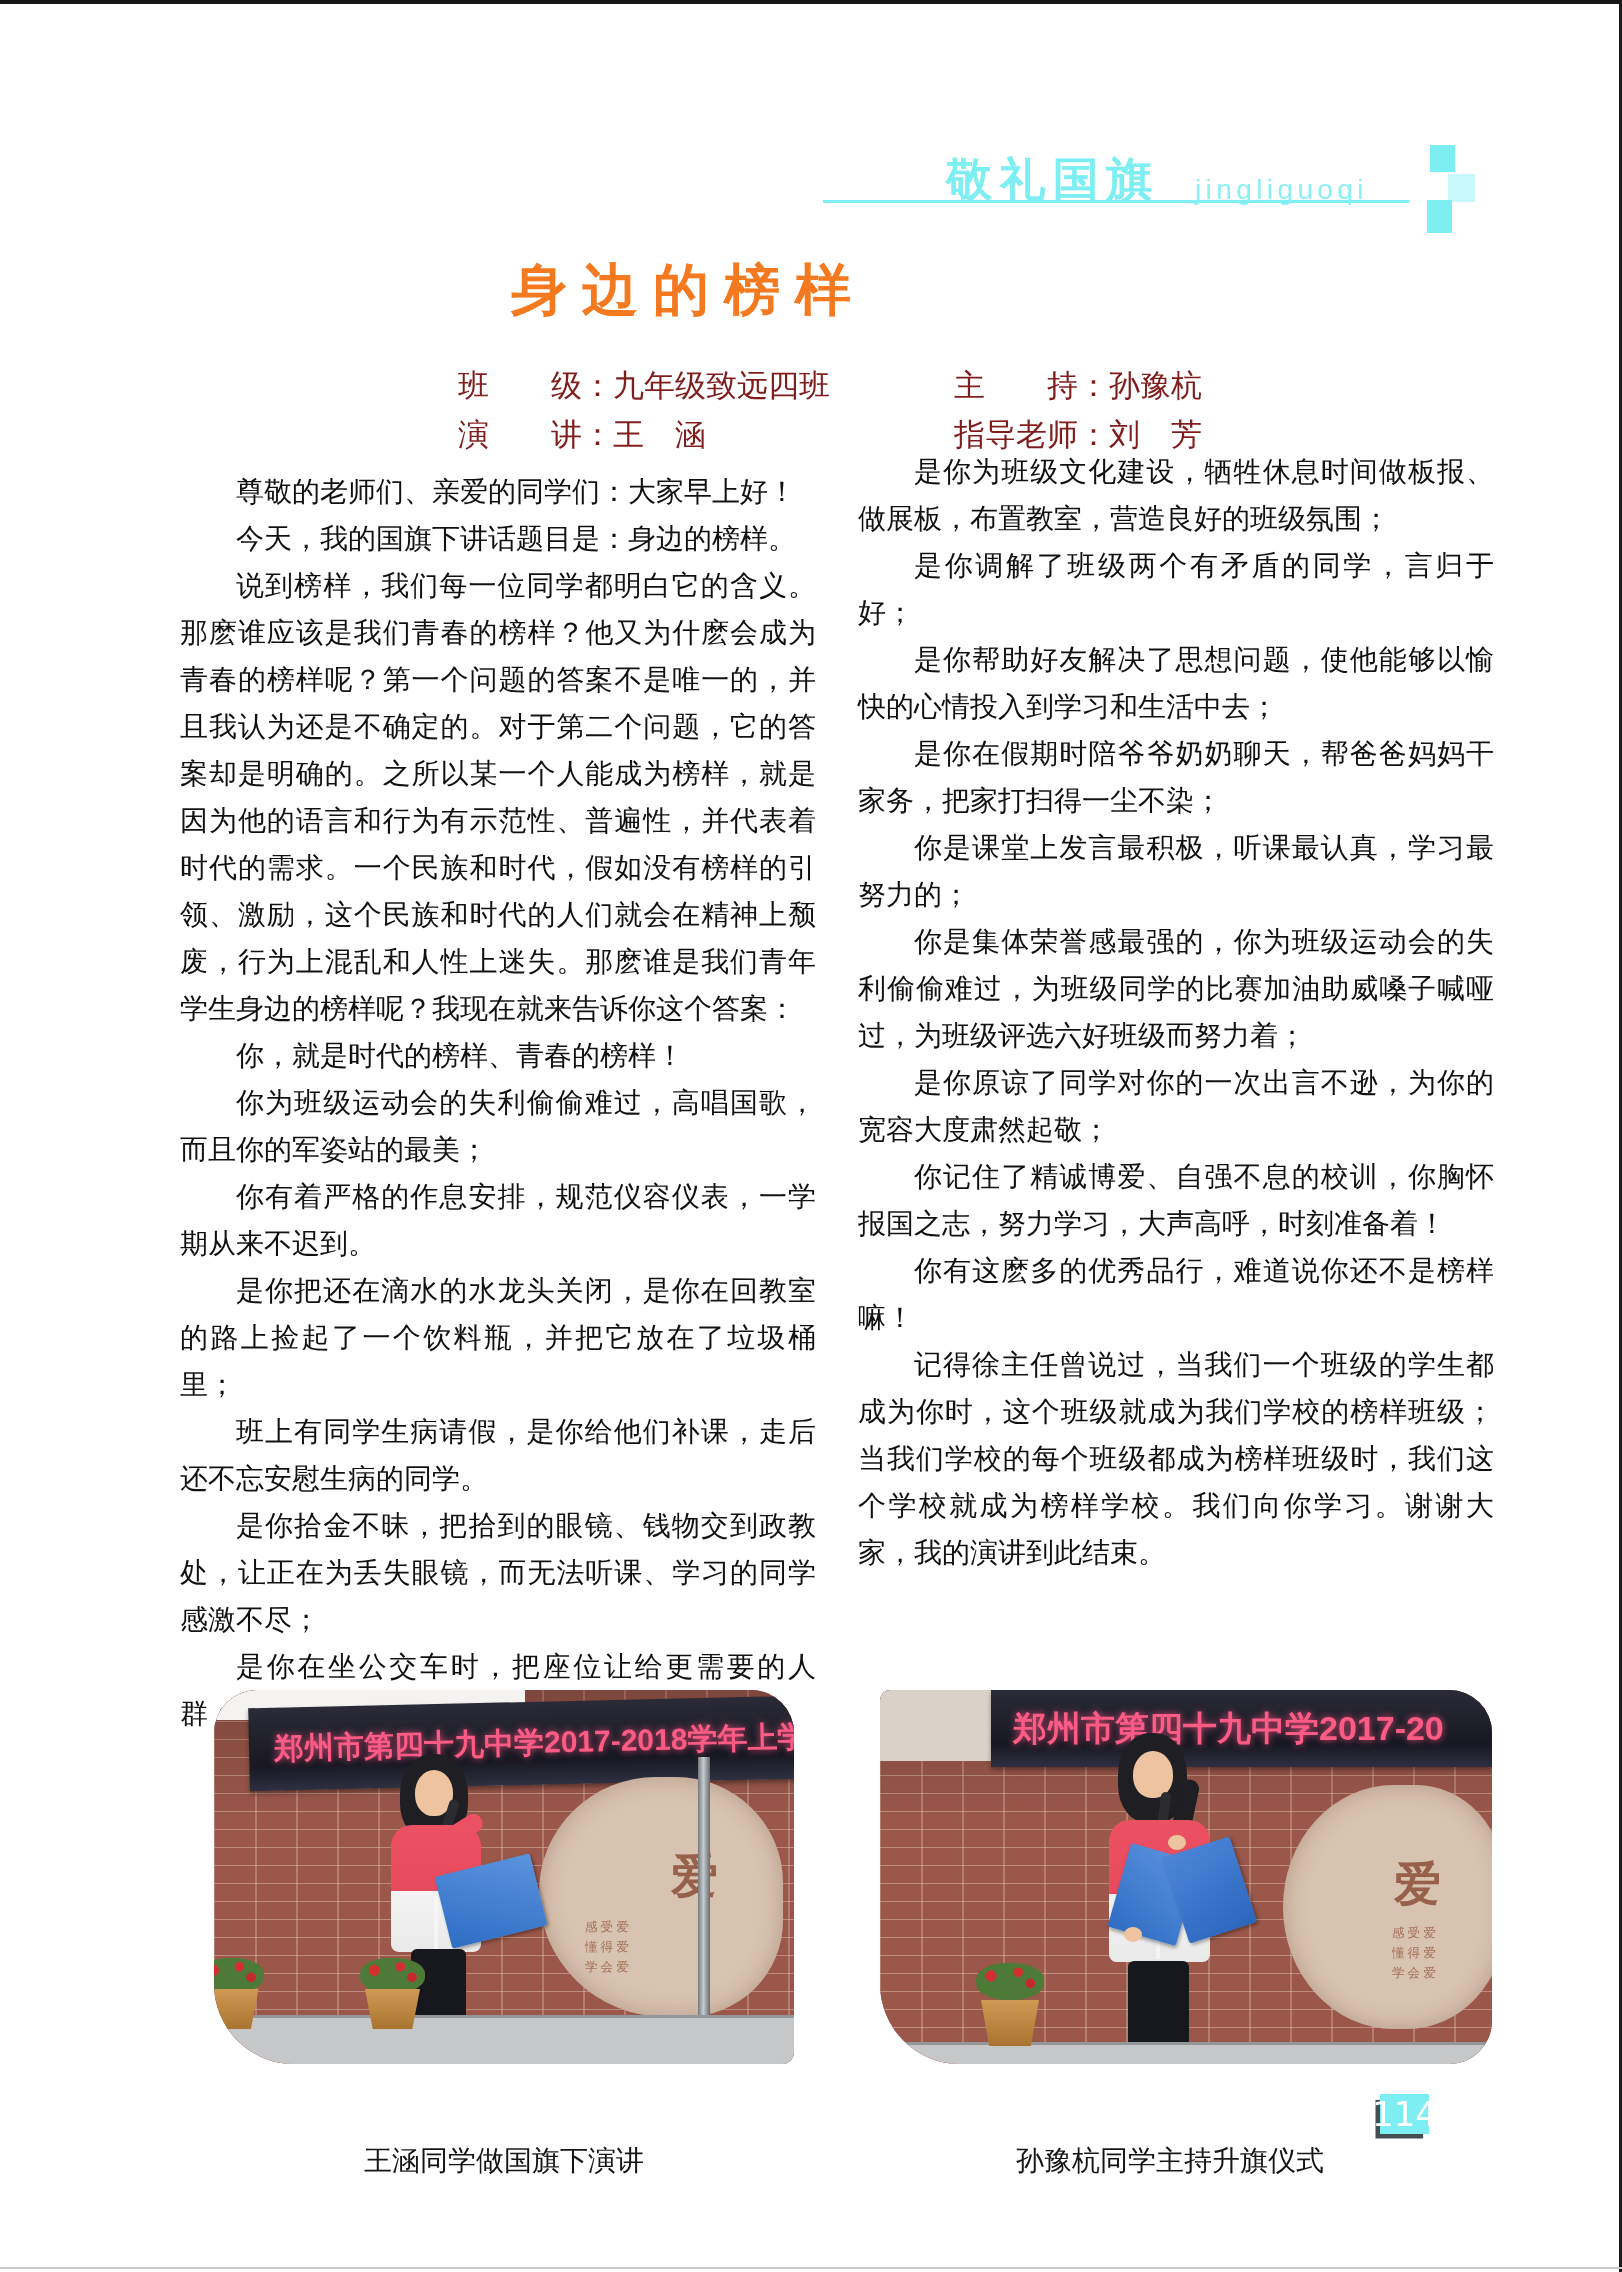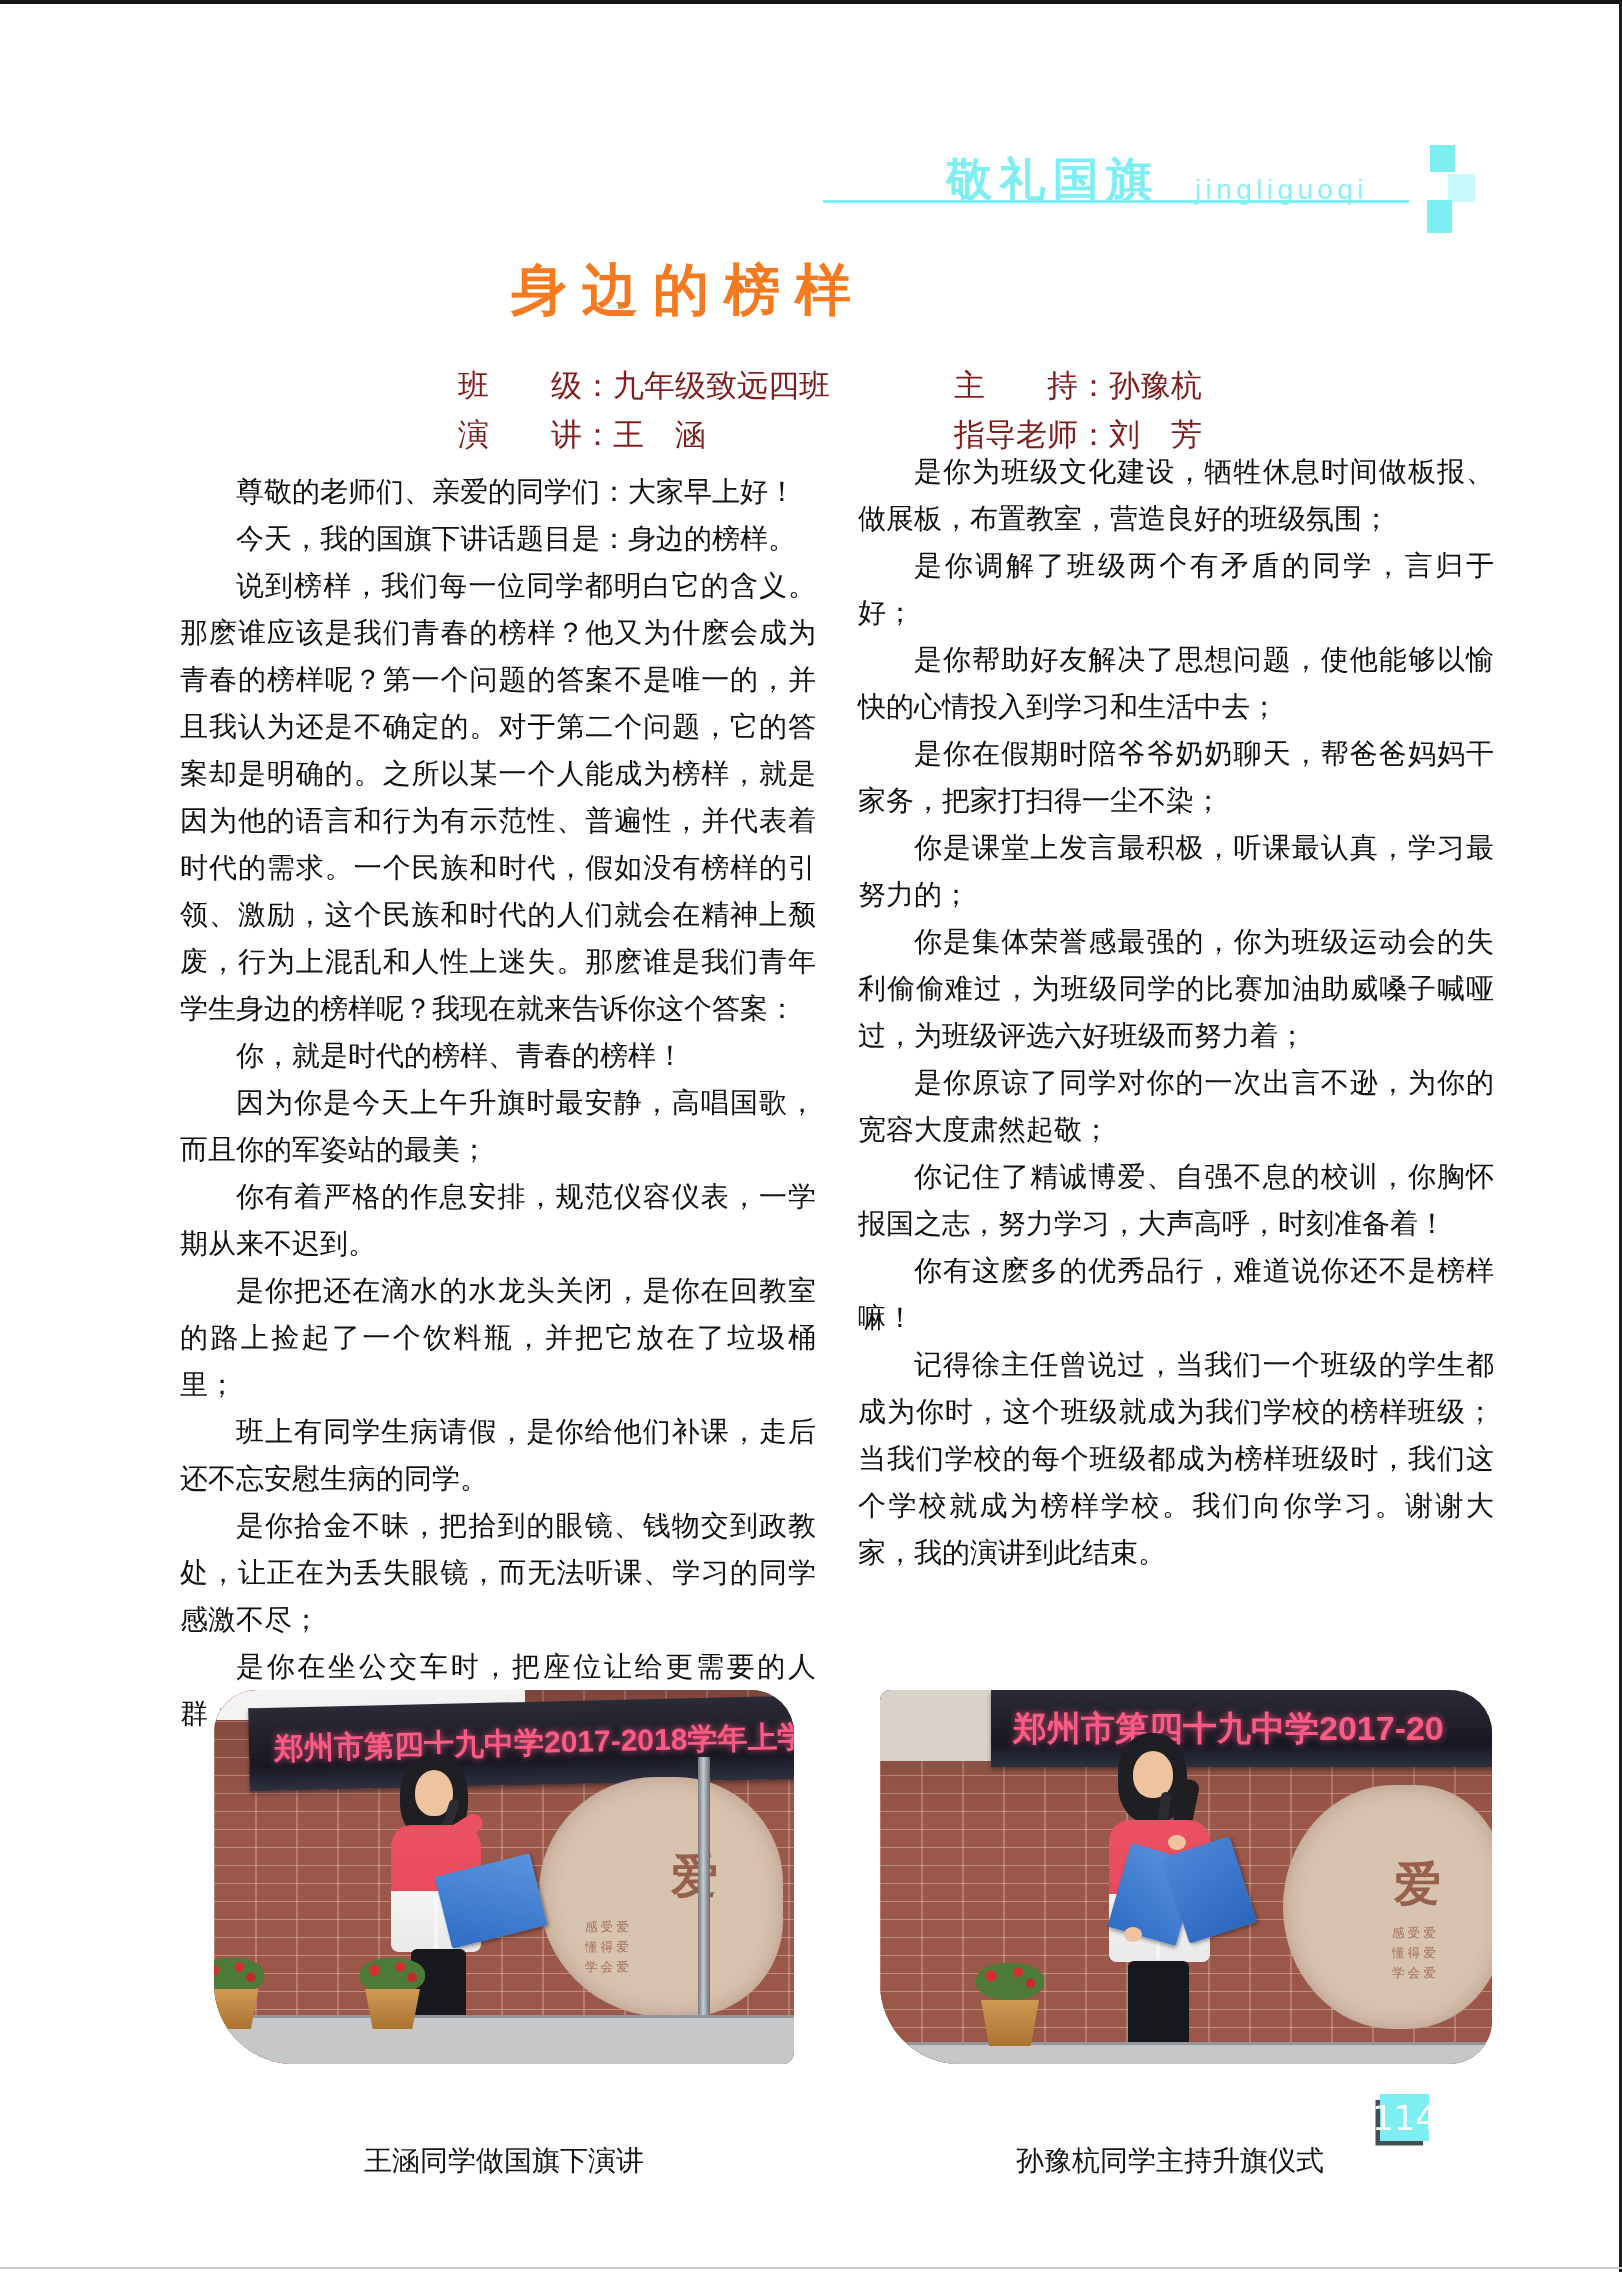--- a/index.html
+++ b/index.html
@@ -75,21 +75,21 @@
   .arm{position:absolute;background:#ec5063;border-radius:10.4px;}
   .folder{position:absolute;background:linear-gradient(205deg,#5b93dd,#2f6dc4);border-radius:3px;
           box-shadow:1.5px 2.2px 3.7px rgba(0,0,0,.35);}
   .pants{position:absolute;background:#17181d;border-radius:6px;}
   .lightwall{position:absolute;background:#d8d2c8;}
 
   .caption{top:2142px;width:580px;text-align:center;font-size:28px;color:#151515;
            font-family:"Liberation Sans","DejaVu Sans",sans-serif;}
   .cap1{left:214px;} .cap2{left:880px;}
 
-  .page-badge{left:1380px;top:2094px;width:49px;height:47px;background:#7deef2;color:#ffffff;
+  .page-badge{left:1380px;top:2094px;width:49px;height:40px;background:#7deef2;color:#ffffff;
               font-size:34px;display:flex;align-items:center;justify-content:center;
               box-shadow:-5.2px 5.2px 0 -0.7px #454e52;font-family:"DejaVu Sans",sans-serif;}
 </style>
 </head>
 <body>
 
 <div class="abs top-rule"></div>
 <div class="abs right-rule"></div>
 <div class="abs bottom-rule"></div>
 
@@ -104,21 +104,21 @@
 <div class="abs meta-item m1">班　　级：九年级致远四班</div>
 <div class="abs meta-item m2">主　　持：孙豫杭</div>
 <div class="abs meta-item m3">演　　讲：王　涵</div>
 <div class="abs meta-item m4">指导老师：刘　芳</div>
 
 <div class="abs col col-left">
     <p>尊敬的老师们、亲爱的同学们：大家早上好！</p>
     <p>今天，我的国旗下讲话题目是：身边的榜样。</p>
     <p>说到榜样，我们每一位同学都明白它的含义。那麽谁应该是我们青春的榜样？他又为什麽会成为青春的榜样呢？第一个问题的答案不是唯一的，并且我认为还是不确定的。对于第二个问题，它的答案却是明确的。之所以某一个人能成为榜样，就是因为他的语言和行为有示范性、普遍性，并代表着时代的需求。一个民族和时代，假如没有榜样的引领、激励，这个民族和时代的人们就会在精神上颓废，行为上混乱和人性上迷失。那麽谁是我们青年学生身边的榜样呢？我现在就来告诉你这个答案：</p>
     <p>你，就是时代的榜样、青春的榜样！</p>
-    <p>因为你是今天上午升旗时最安静，高唱国歌，而且你的军姿站的最美；</p>
+    <p>你为班级运动会的失利偷偷难过，高唱国歌，而且你的军姿站的最美；</p>
     <p>你有着严格的作息安排，规范仪容仪表，一学期从来不迟到。</p>
     <p>是你把还在滴水的水龙头关闭，是你在回教室的路上捡起了一个饮料瓶，并把它放在了垃圾桶里；</p>
     <p>班上有同学生病请假，是你给他们补课，走后还不忘安慰生病的同学。</p>
     <p>是你拾金不昧，把拾到的眼镜、钱物交到政教处，让正在为丢失眼镜，而无法听课、学习的同学感激不尽；</p>
     <p>是你在坐公交车时，把座位让给更需要的人群；</p>
   </div>
 <div class="abs col col-right">
     <p>是你为班级文化建设，牺牲休息时间做板报、做展板，布置教室，营造良好的班级氛围；</p>
     <p>是你调解了班级两个有矛盾的同学，言归于好；</p>
     <p>是你帮助好友解决了思想问题，使他能够以愉快的心情投入到学习和生活中去；</p>

